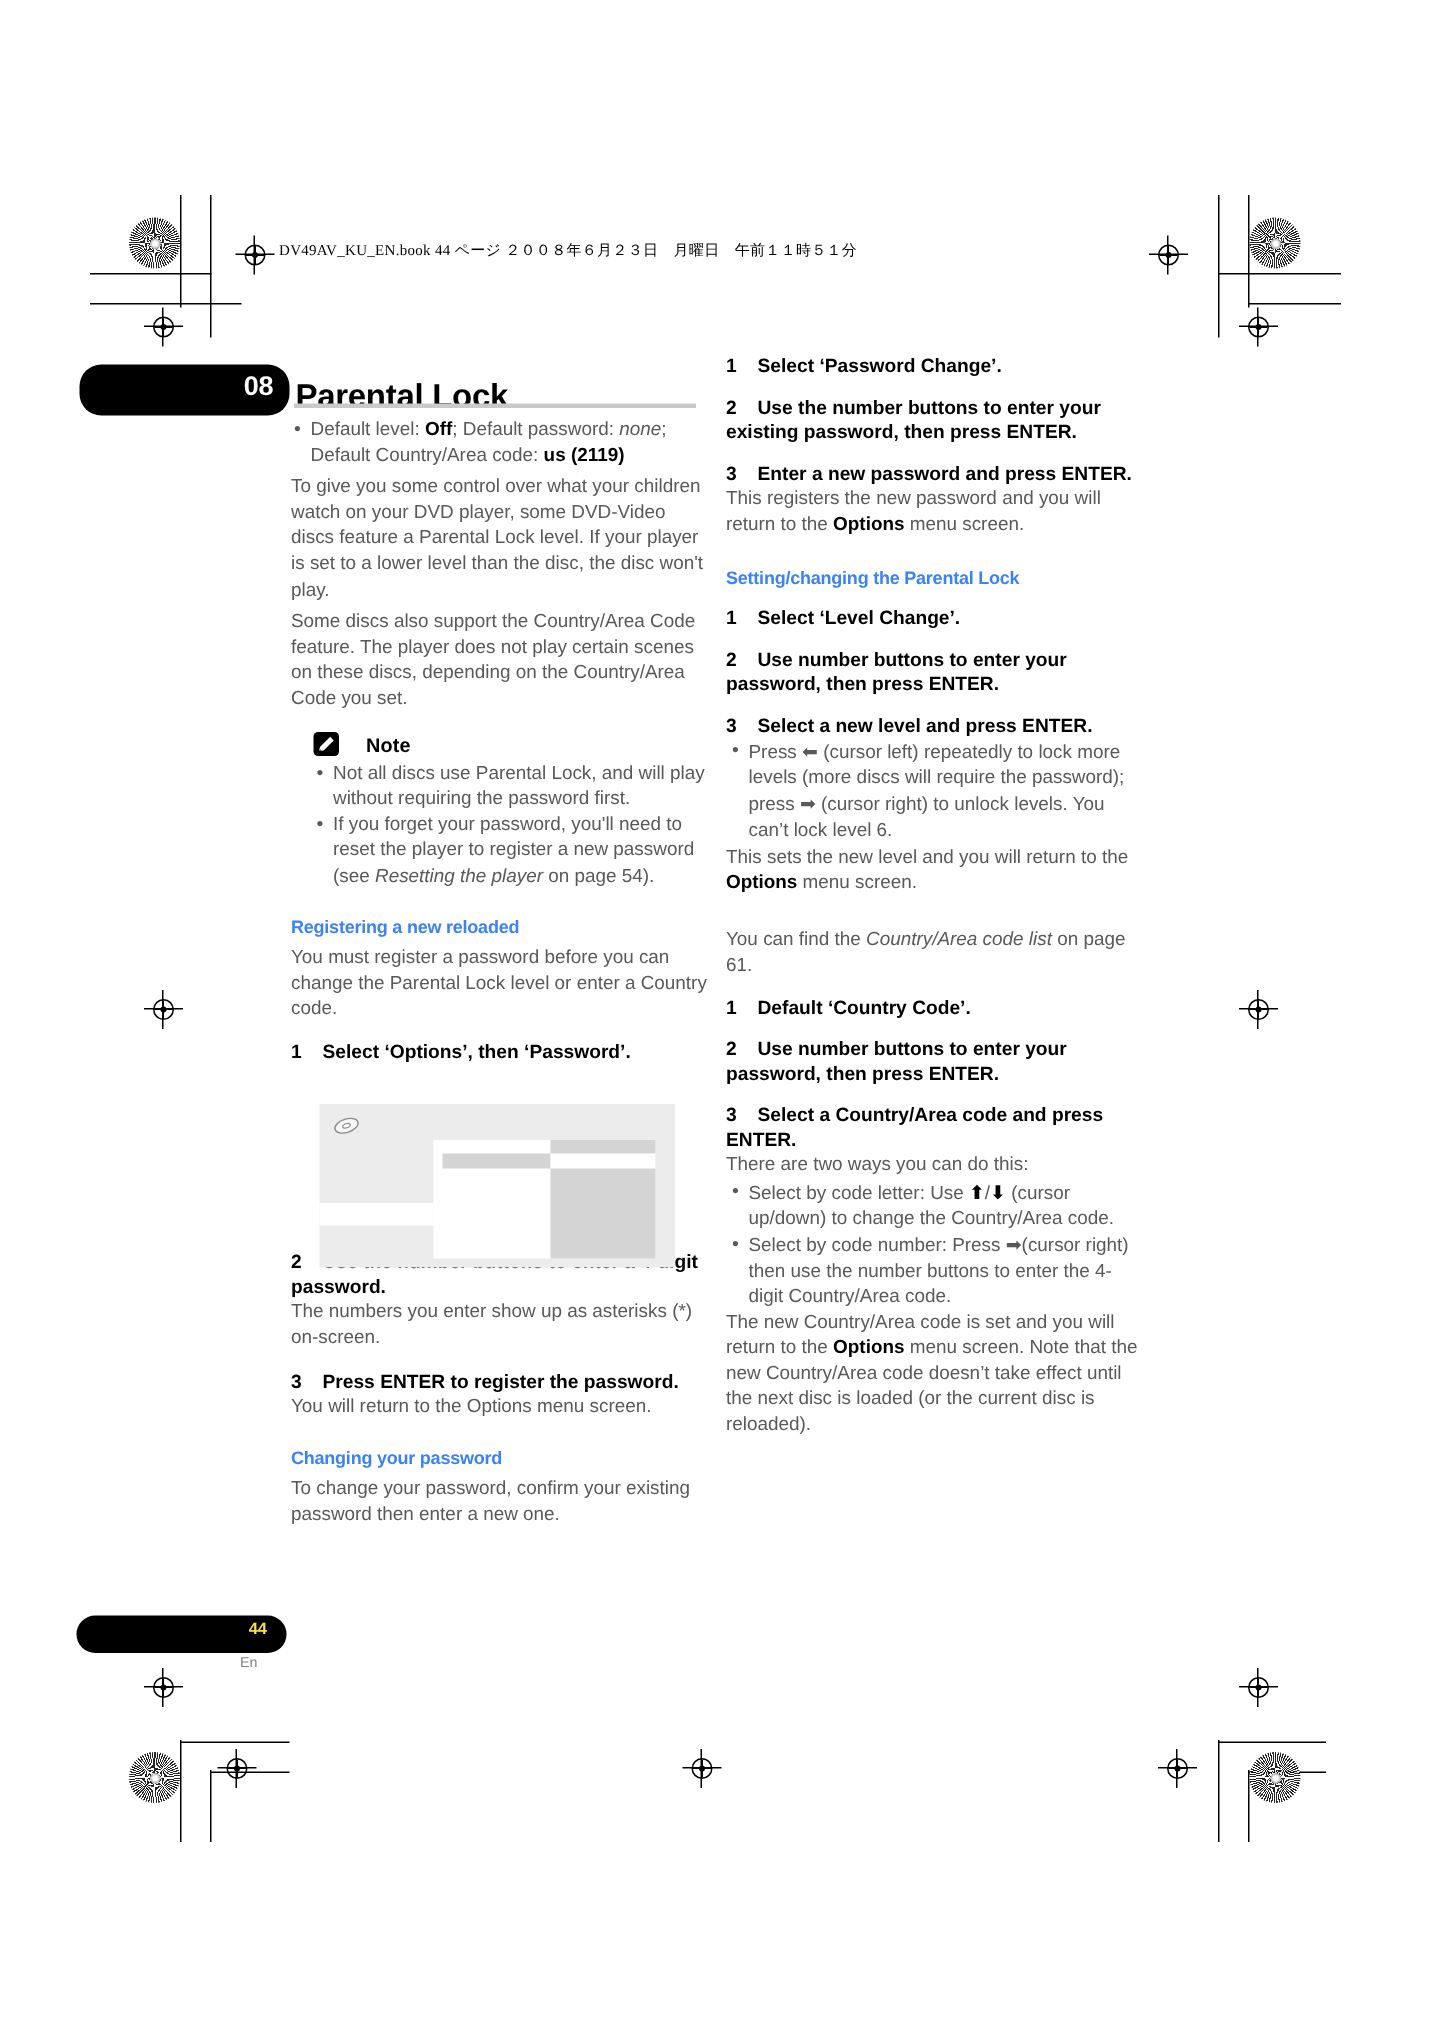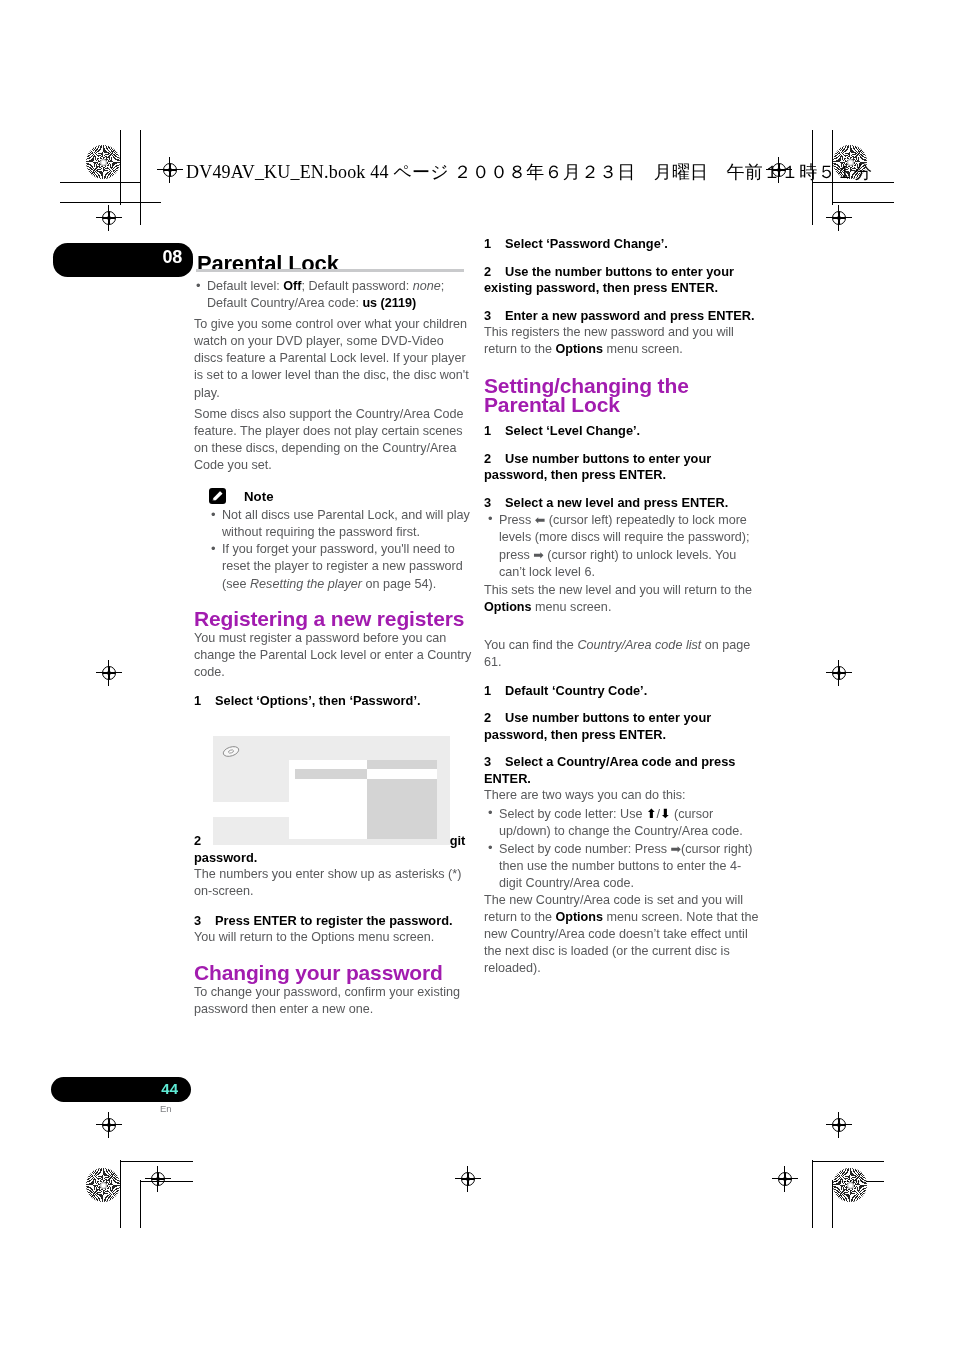--- a/index.html
+++ b/index.html
@@ -46,21 +46,21 @@
     width:7px; height:7px; margin:-3.5px 0 0 -3.5px;
     border-radius:50%;
     background: radial-gradient(#fff 30%, #888 75%);
   }
 
   
   .book-info {
     position: absolute;
     left: 186px; top: 160px;
     font-family: "Liberation Serif", serif;
-    font-size: 18px;
+    font-size: 10px;
     color: #000;
     white-space: nowrap;
     letter-spacing: 0.2px;
   }
 
   
   .chapter-tab {
     position: absolute;
     left: 53px; top: 243px;
     width: 140px; height: 34px;
@@ -127,23 +127,23 @@
     left: 2px; top: -1px;
     font-size: 13px;
     color: #58595b;
   }
   ul.bul.ind > li { padding-left: 15px; }
   ul.bul.ind > li::before { left: 4px; }
 
   
   h2.sect {
     margin: 0;
-    font-size: 21px;
-    font-weight: bold;
-    color: #a21caf;
+    font-size: 12px;
+    font-weight: bold;
+    color: #3b82f6;
     line-height: 19px;
     letter-spacing: -0.15px;
   }
 
   
   .step {
     color: #000;
     font-weight: bold;
     font-size: 12.8px;
     line-height: 16.5px;
@@ -218,22 +218,22 @@
   .pagenum-tab {
     position: absolute;
     left: 51px; top: 1077px;
     width: 140px; height: 25px;
     background: #000;
     border-radius: 12.5px;
   }
   .pagenum-tab .pn {
     position: absolute;
     right: 13px; top: 3px;
-    color: #5eead4;
-    font-size: 15px;
+    color: #fde047;
+    font-size: 11px;
     font-weight: bold;
     margin-left: 12px;
   }
   .pagenum-lang {
     position: absolute;
     left: 160px; top: 1103px;
     font-size: 9.5px;
     color: #808285;
   }
 
@@ -376,21 +376,21 @@
       <span class="note-label">Note</span>
     </div>
     <ul class="bul">
       <li>Not all discs use Parental Lock, and will play without requiring the password first.</li>
       <li><span>If you forget your password, you'll need to reset the player to register a new password (see </span><i>Resetting the player</i><span> on page 54).</span></li>
     </ul>
   </div>
 
   <div style="height:16px"></div>
 
-  <h2 class="sect">Registering a new registers</h2>
+  <h2 class="sect">Registering a new reloaded</h2>
   <div style="height:2px"></div>
   <p class="body-p">You must register a password before you can change the Parental Lock level or enter a Country code.</p>
 
   <div style="height:12px"></div>
   <span class="step"><span class="n">1</span><span>Select ‘Options’, then ‘Password’.</span></span>
 
   <div style="height:124px"></div>
 
   <span class="step"><span class="n">2</span><span>Use the number buttons to enter a 4-digit password.</span></span>
   <p class="body-p">The numbers you enter show up as asterisks (*) on-screen.</p>

